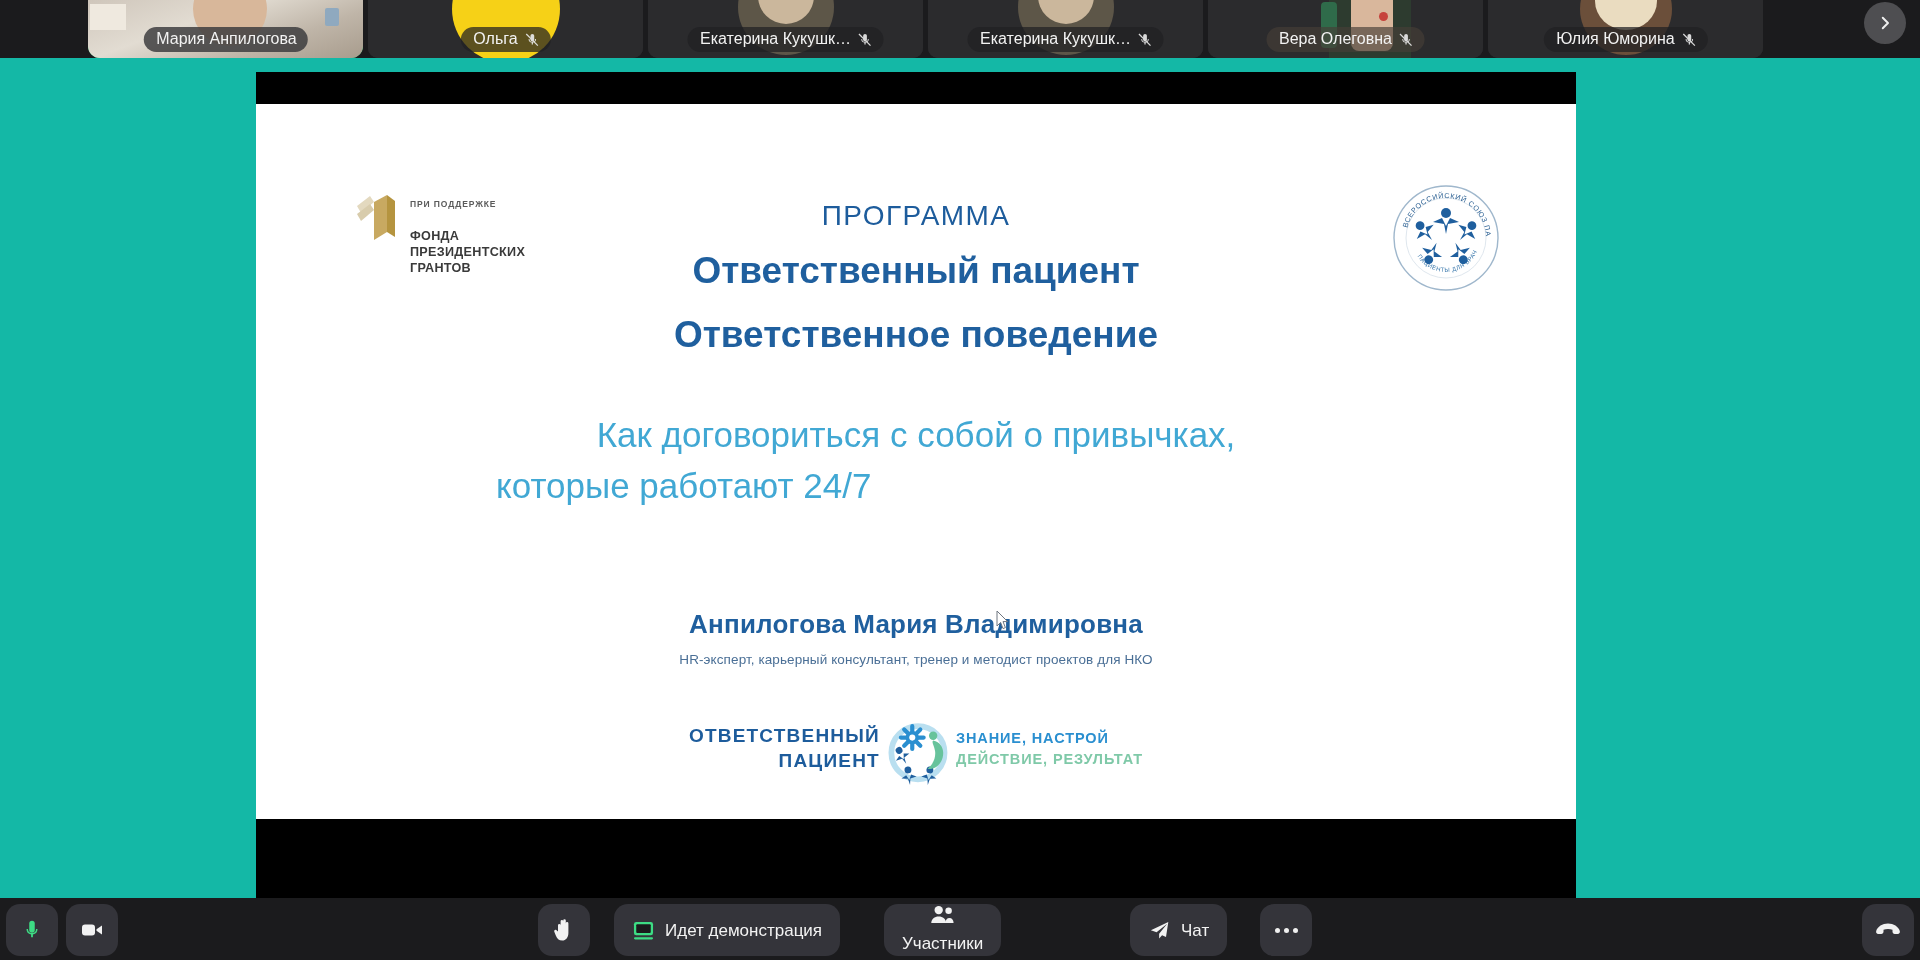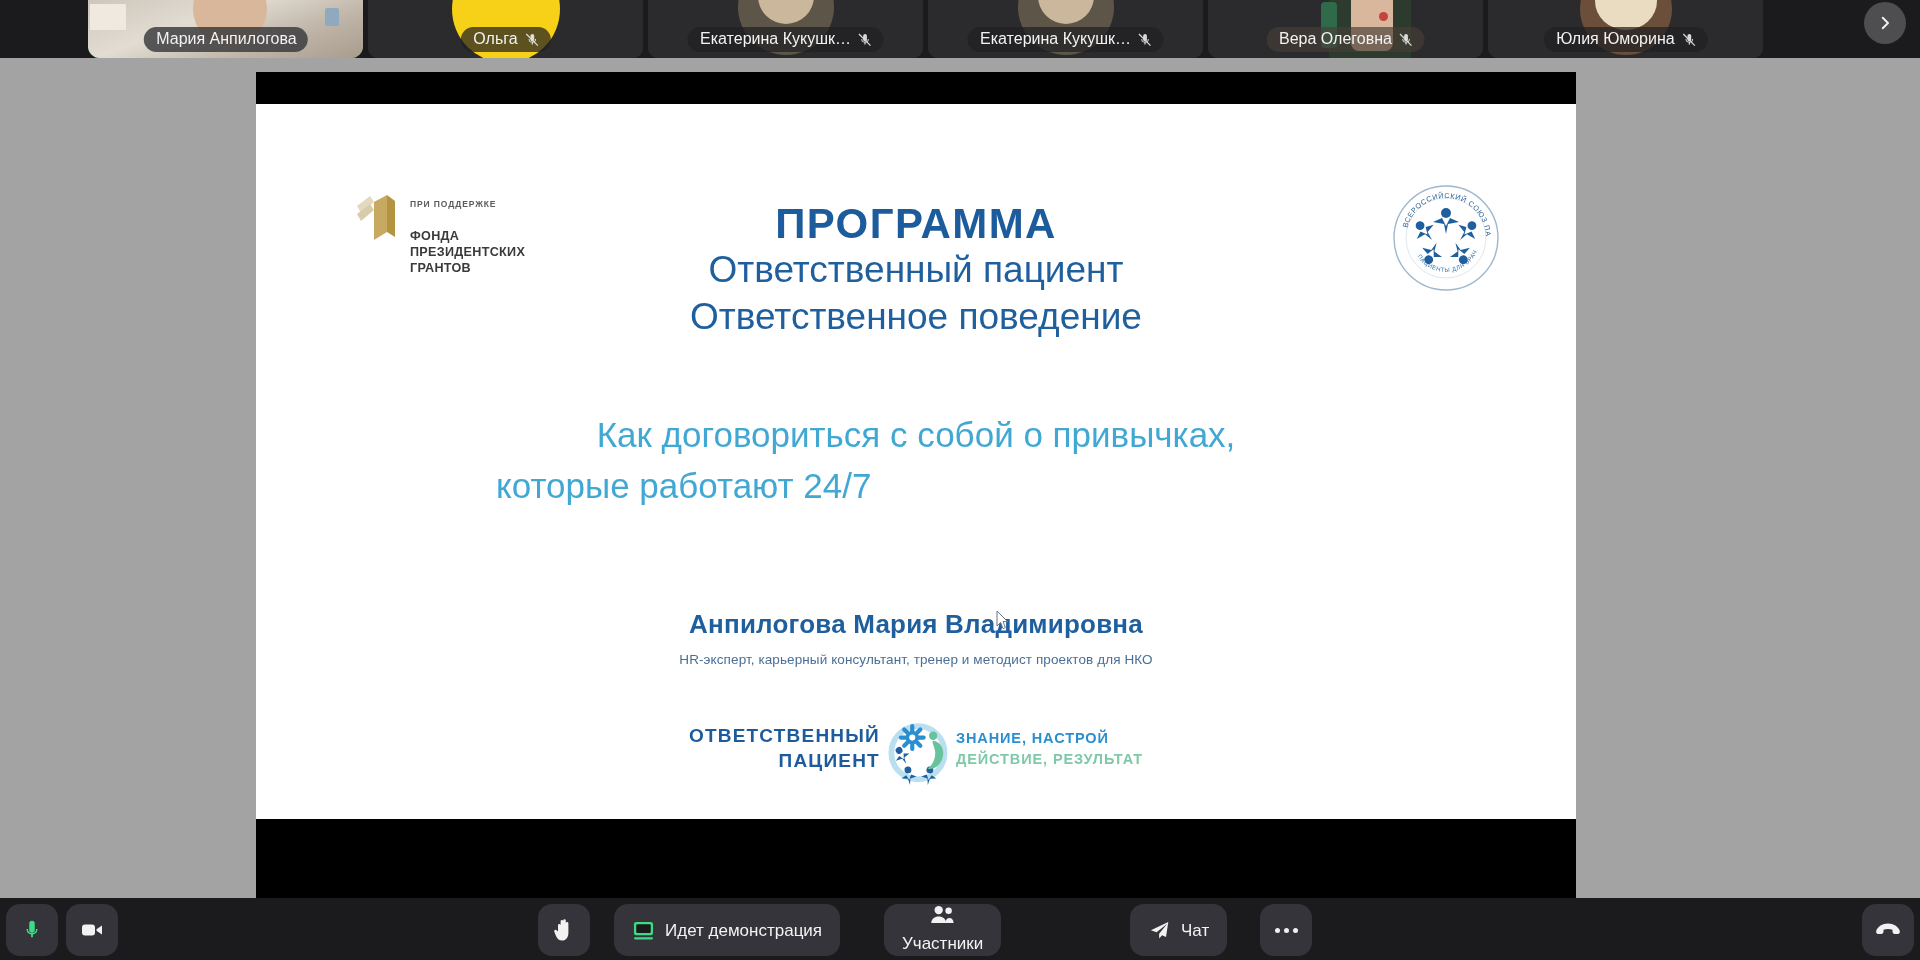--- a/index.html
+++ b/index.html
@@ -59,21 +59,21 @@
     width: 42px; height: 42px; border-radius: 50%;
     background: rgba(120,120,124,.55);
     display: flex; align-items: center; justify-content: center;
   }
   .strip-next svg { width: 18px; height: 18px; }
 
   
   #stage {
     position: absolute; left: 0; top: 58px;
     width: 1920px; height: 840px;
-    background: #a3a3a3;
+    background: #14b8a6;
   }
   #share-frame {
     position: absolute; left: 256px; top: 14px;
     width: 1320px; height: 826px;
     background: #000;
   }
   #slide {
     position: absolute; left: 256px; top: 46px;
     width: 1320px; height: 715px;
     background: #ffffff;
@@ -101,26 +101,27 @@
     position: absolute; right: 76px; top: 80px;
     width: 108px; height: 108px;
   }
 
   
   .slide-center {
     position: absolute; left: 0; right: 0; top: 96px;
     text-align: center;
   }
   .h-program {
-    font-size: 42px; font-weight: bold; color: #1d5c9c;
+    font-size: 28px; font-weight: normal; color: #1d5c9c;
     letter-spacing: 1.4px; line-height: 1.12;
   }
   .h-line {
-    font-size: 37px; font-weight: normal; color: #1f5f9e;
+    font-size: 37px; font-weight: bold; color: #1f5f9e;
     line-height: 1.26;
+    margin-top: 17px;
   }
   .sub-block {
     position: absolute; left: 0; right: 0; top: 290px;
     text-align: center;
     color: #41a8d4;
     font-size: 35px;
     line-height: 1.45;
     padding: 0 240px;
   }
   .sub-l1 { display: block; margin-top: 16px; }

